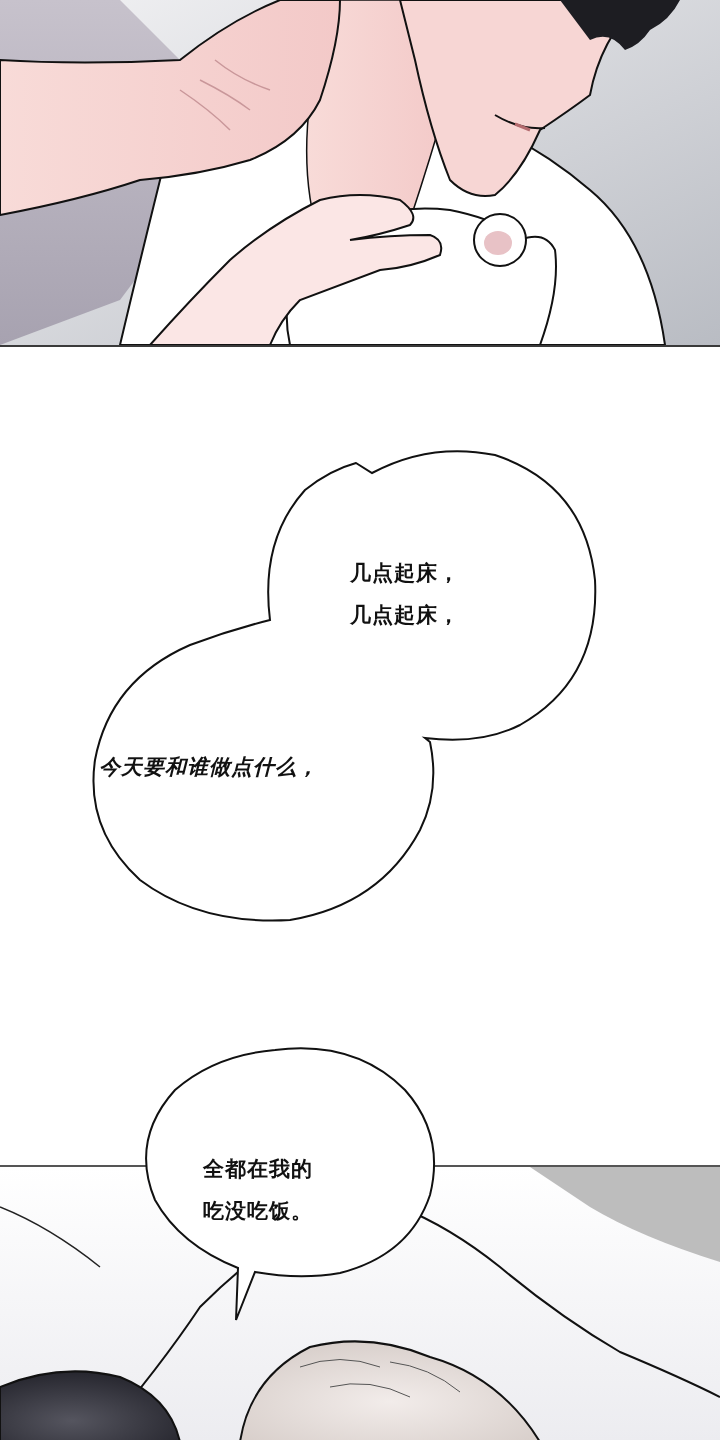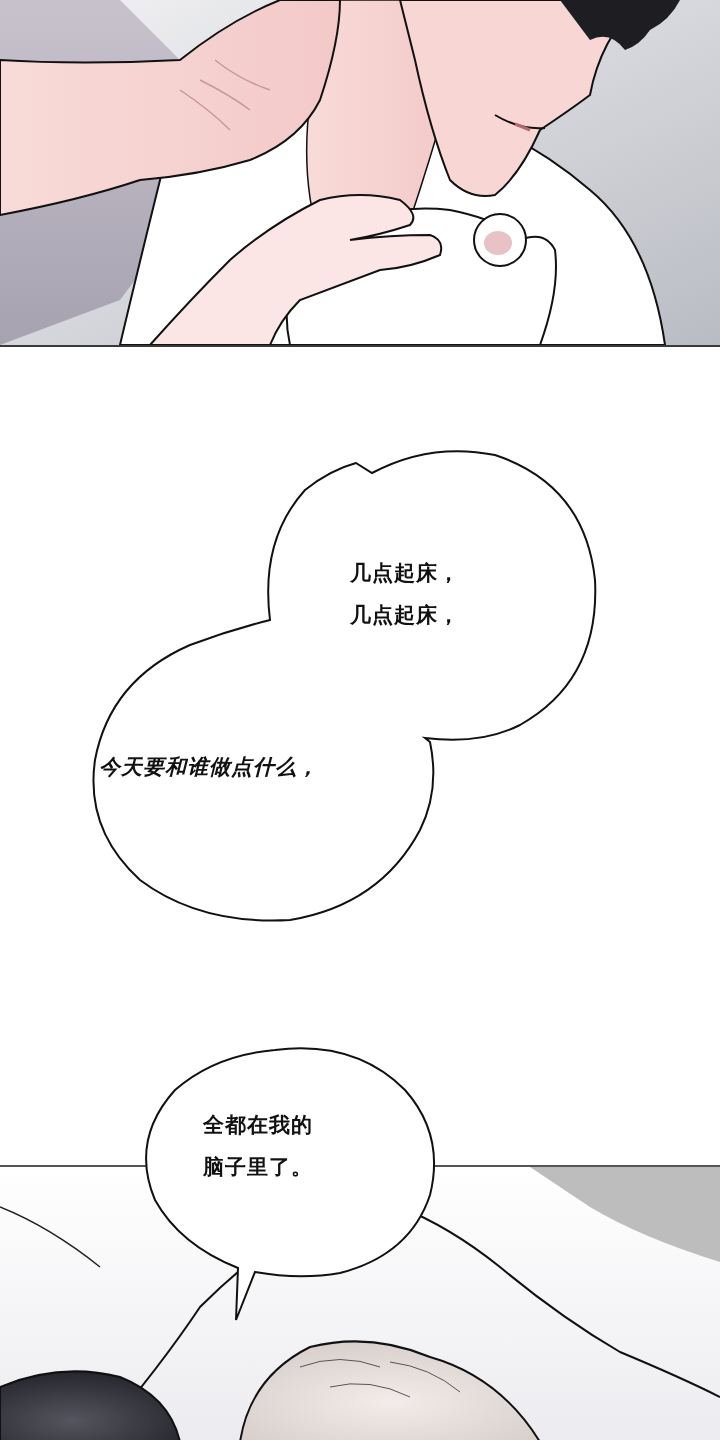--- a/index.html
+++ b/index.html
@@ -128,16 +128,16 @@
 
 <div class="bubble-text" style="left:350px; top:552px;">
   <span>几点起床，</span>
   <span>几点起床，</span>
 </div>
 
 <div class="bubble-text" style="left:99px; top:746px; text-align:center;font-style:italic;">
   <span>今天要和谁做点什么，</span>
 </div>
 
-<div class="bubble-text" style="left:203px; top:1104px;">
+<div class="bubble-text" style="left:203px; top:1148px;">
   <span>全都在我的</span>
-  <span>脑子里了。</span>
+  <span>吃没吃饭。</span>
 </div>
 
 </body></html>

